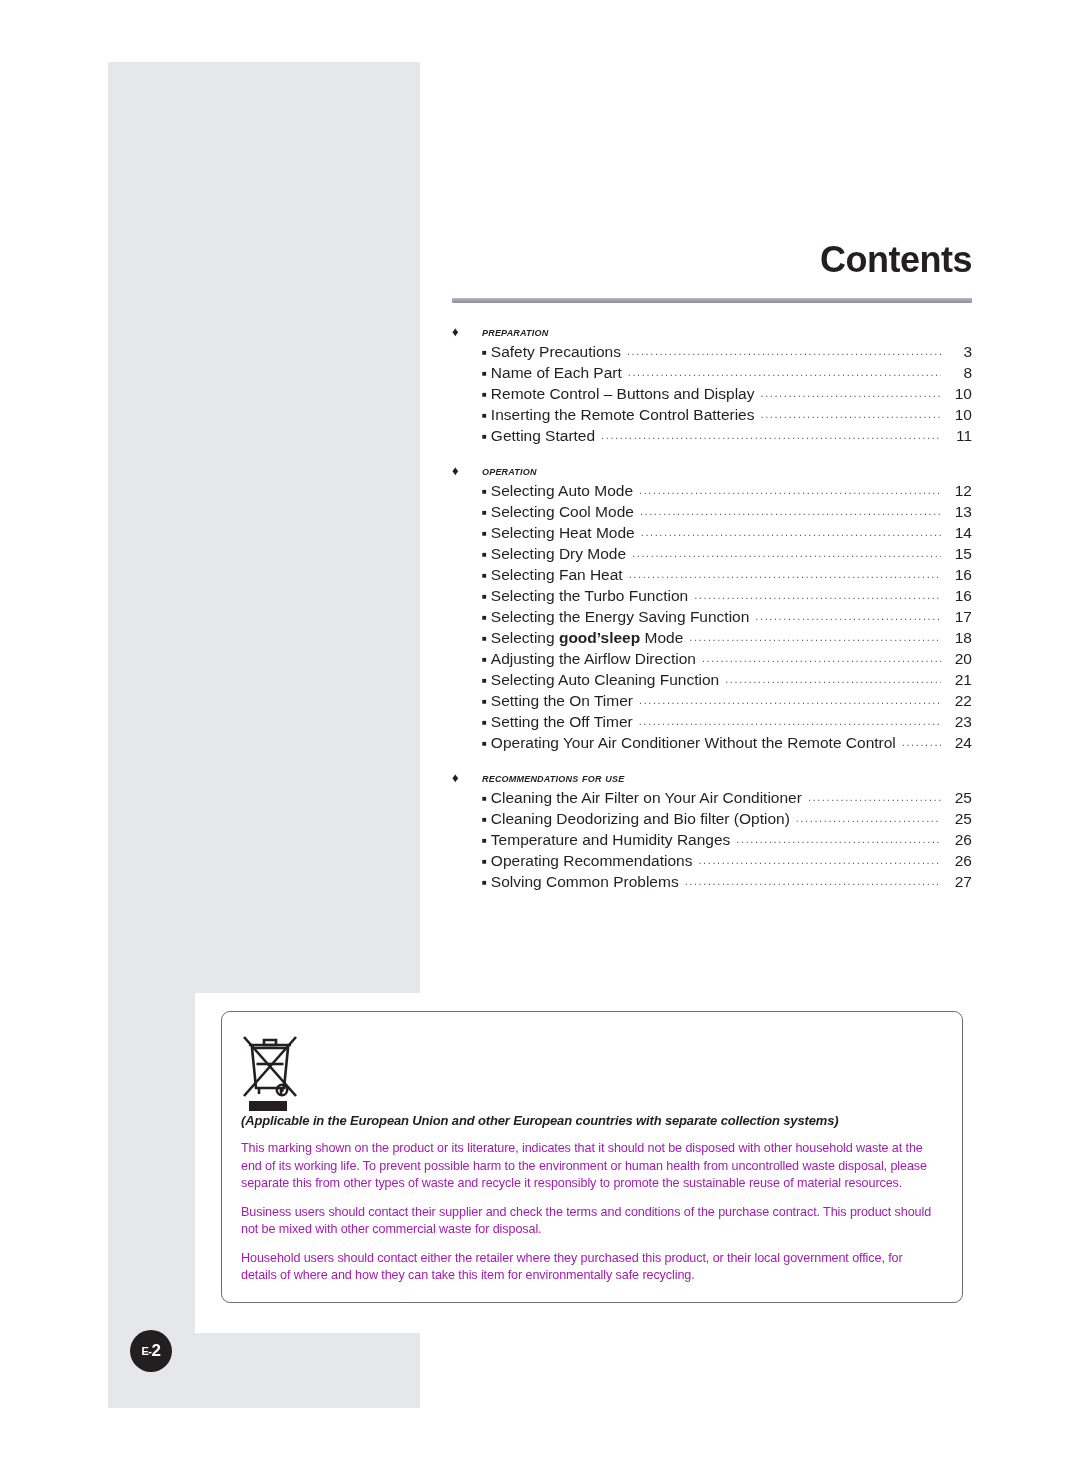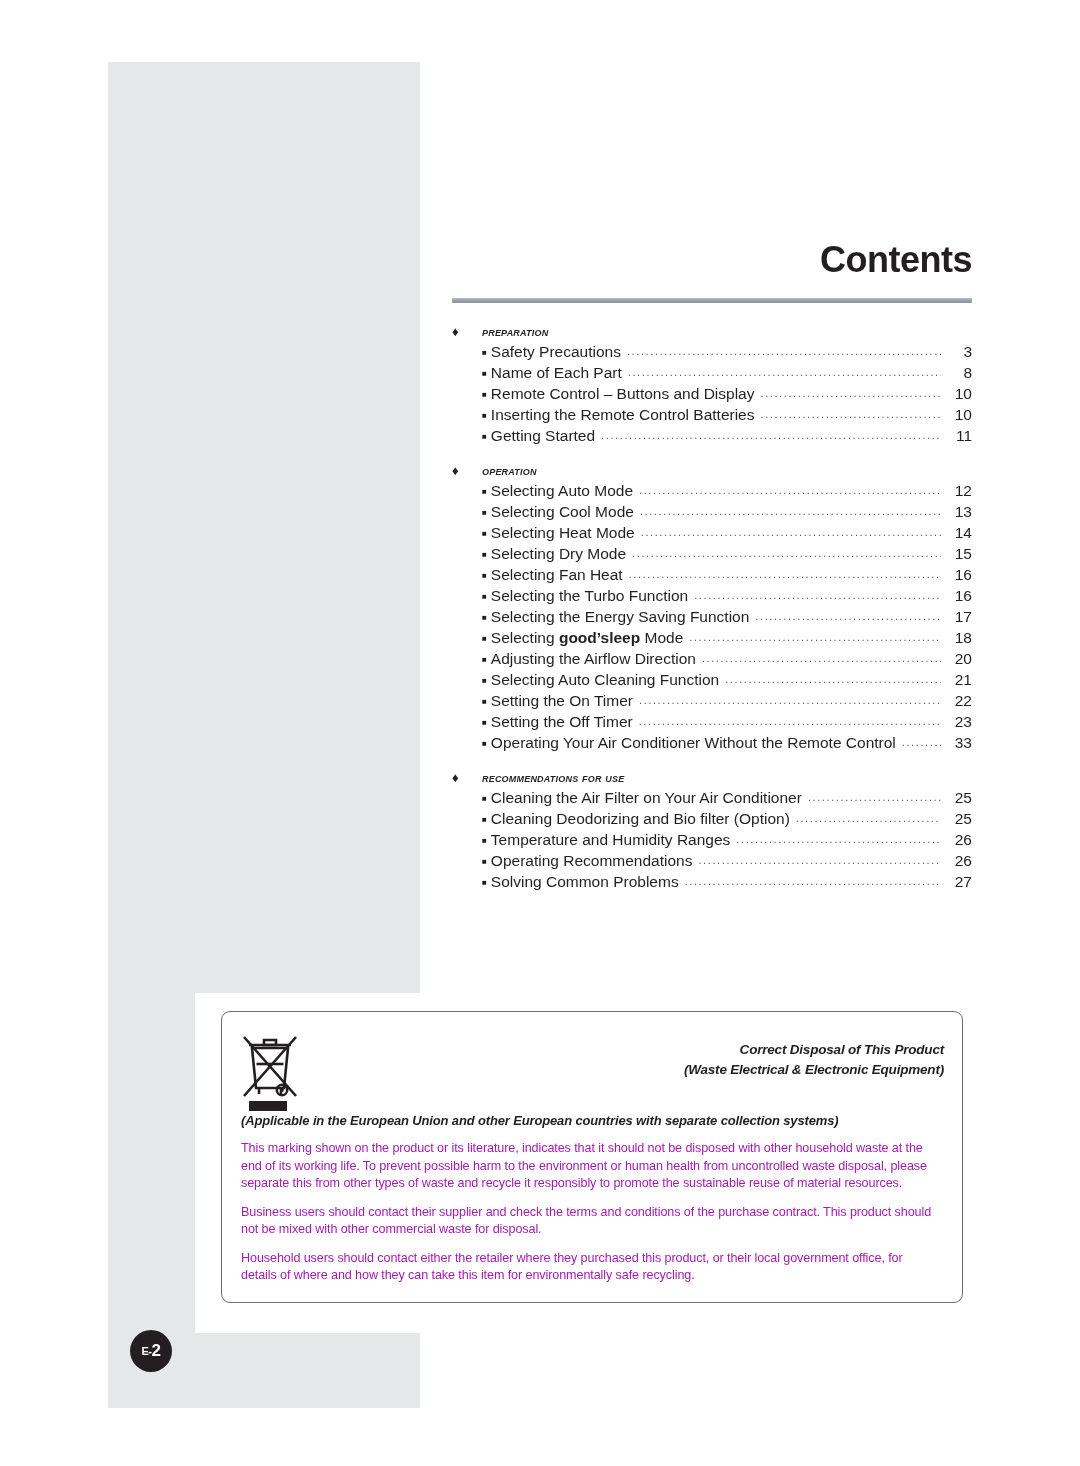--- a/index.html
+++ b/index.html
@@ -316,21 +316,21 @@
         <div class="toc-entry">
           <span class="sq-bullet">■</span>
           <span class="entry-text">Setting the Off Timer</span>
           <span class="dots">........................................................................................................................</span>
           <span class="page-num">23</span>
         </div>
         <div class="toc-entry">
           <span class="sq-bullet">■</span>
           <span class="entry-text">Operating Your Air Conditioner Without the Remote Control</span>
           <span class="dots">........................................................................................................................</span>
-          <span class="page-num">33</span>
+          <span class="page-num">24</span>
         </div>
       </div>
       <div class="toc-section">
         <div class="section-head">
           <span class="diamond-bullet">♦</span>
           <span class="section-label">Recommendations for use</span>
         </div>
         <div class="toc-entry">
           <span class="sq-bullet">■</span>
           <span class="entry-text">Cleaning the Air Filter on Your Air Conditioner</span>
@@ -385,24 +385,20 @@
           <circle cx="44" cy="64" r="5.2"></circle>
         </g>
         <circle cx="44" cy="64" r="1.9" fill="#231f20"></circle>
         <g fill="none" stroke="#231f20" stroke-width="2.6">
 
           <path d="M6 11 L58 70"></path>
           <path d="M58 11 L6 70"></path>
         </g>
         <rect x="11" y="75" width="38" height="10" fill="#231f20"></rect>
       </svg>
-    </span>
-    <span class="notice-title">
-      <span>Correct Disposal of This Product</span><br>
-      <span>(Waste Electrical &amp; Electronic Equipment)</span>
     </span>
   </div>
   <div class="notice-body">
     <div class="notice-applicable">(Applicable in the European Union and other European countries with separate collection systems)</div>
     <div>
         <div class="notice-para">This marking shown on the product or its literature, indicates that it should not be disposed with other household waste at the end of its working life. To prevent possible harm to the environment or human health from uncontrolled waste disposal, please separate this from other types of waste and recycle it responsibly to promote the sustainable reuse of material resources.</div>
         <div class="notice-para">Business users should contact their supplier and check the terms and conditions of the purchase contract. This product should not be mixed with other commercial waste for disposal.</div>
         <div class="notice-para">Household users should contact either the retailer where they purchased this product, or their local government office, for details of where and how they can take this item for environmentally safe recycling.</div>
       </div>
   </div>

